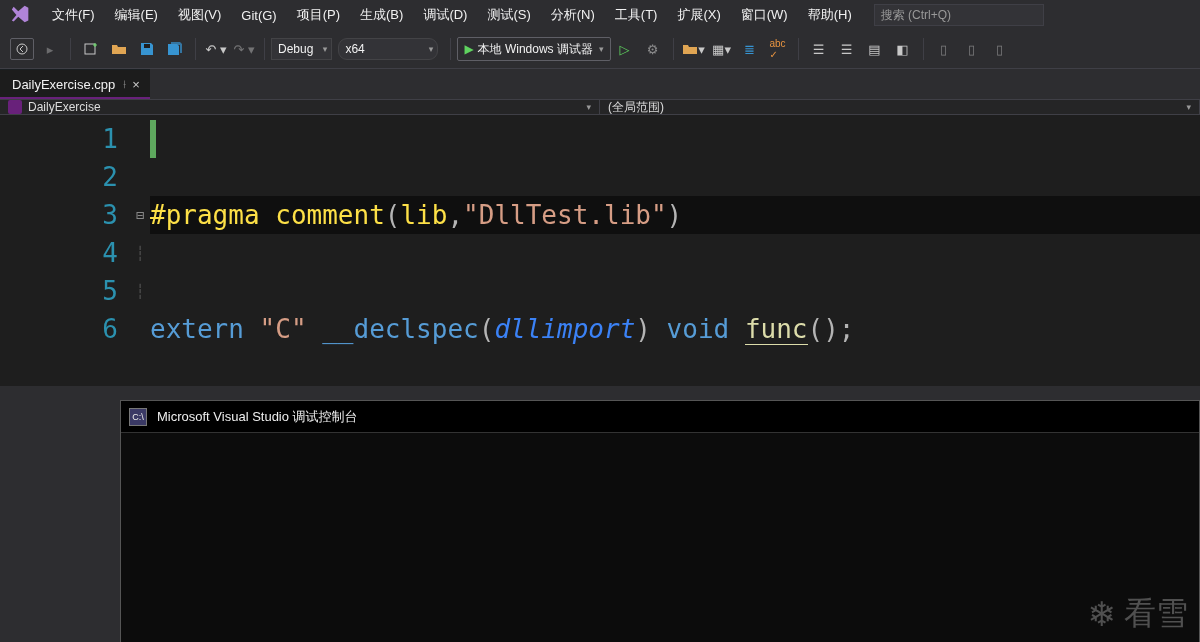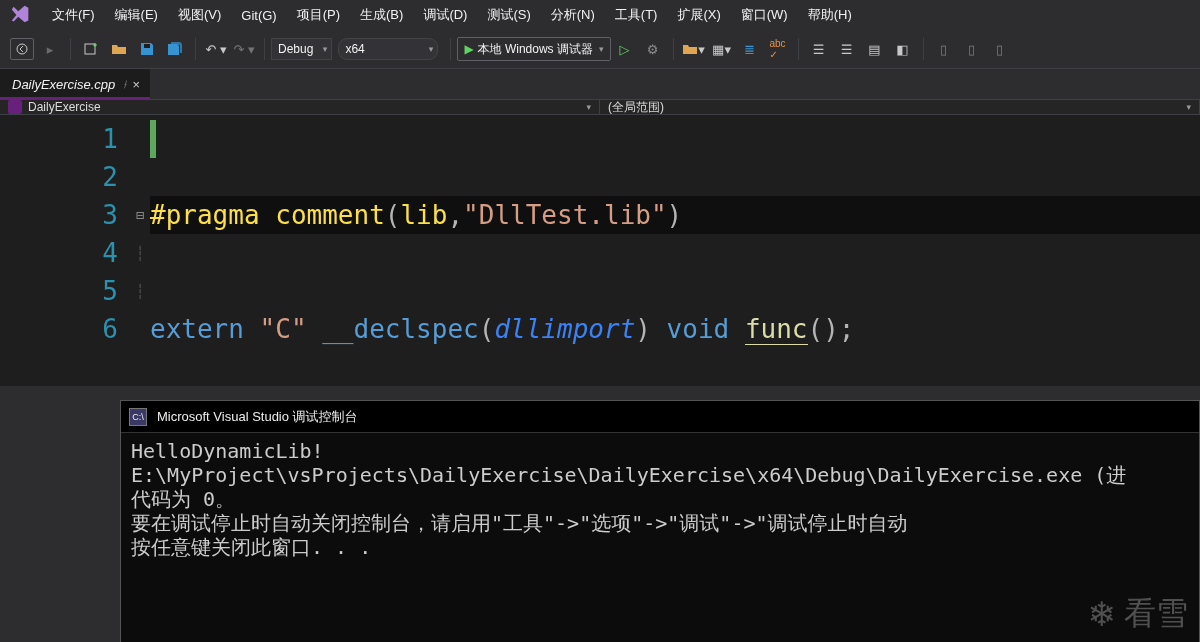--- a/index.html
+++ b/index.html
@@ -38,21 +38,20 @@
   .tb-debugger {
     display: inline-flex; align-items: center; border: 1px solid #5f5f66;
     height: 24px; padding: 0 6px; border-radius: 2px; font-size: 12px;
   }
   .tb-debugger .arrow { margin-left: 6px; font-size: 9px; color: #999; }
   .filetab-row { height: 30px; background: #2d2d30; display: flex; align-items: stretch; }
   .filetab {
     background: #1c1c1c; color: #f1f1f1; font-size: 13px; padding: 6px 10px 5px 12px;
     display: inline-flex; align-items: center; border-top: 1px solid #007acc0a;
     border-bottom: 2px solid #68217a;
-    font-style: italic;
   }
   .filetab .pin { margin-left: 8px; color: #888; font-size: 11px; }
   .filetab .close { margin-left: 6px; color: #ccc; font-size: 13px; }
   .navbar {
     height: 16px; background: #252526; border-top: 1px solid #3f3f46;
     border-bottom: 1px solid #3f3f46; display: flex; align-items: center;
     font-size: 12px; color: #dcdcdc;
   }
   .nav-cell {
     flex: 1; display: flex; align-items: center; padding: 0 8px; position: relative;
@@ -131,20 +130,21 @@
   <span class="menu-item">Git(G)</span>
   <span class="menu-item">项目(P)</span>
   <span class="menu-item">生成(B)</span>
   <span class="menu-item">调试(D)</span>
   <span class="menu-item">测试(S)</span>
   <span class="menu-item">分析(N)</span>
   <span class="menu-item">工具(T)</span>
   <span class="menu-item">扩展(X)</span>
   <span class="menu-item">窗口(W)</span>
   <span class="menu-item">帮助(H)</span>
+  <span class="search-box">搜索 (Ctrl+Q)</span>
 </div>
 
 <div class="toolbar">
   <span class="tb-btn tb-nav">
     <svg width="12" height="12" viewBox="0 0 12 12">
         <circle cx="6" cy="6" r="5" fill="none" stroke="#c8c8c8"></circle>
         <path d="M7 3l-3 3 3 3" fill="none" stroke="#c8c8c8"></path>
       </svg>
   </span>
   <span class="tb-btn" style="opacity:.4;">▸</span>
@@ -253,23 +253,18 @@
     
   </div>
 </div>
 <div class="editor-gap"></div>
 
 <div class="console">
   <div class="console-title">
     <span class="con-icon">C:\</span>
     <span>Microsoft Visual Studio 调试控制台</span>
   </div>
-  <div class="console-body"><span>HelloDynamicLib!</span>
-<span>E:\MyProject\vsProjects\DailyExercise\DailyExercise\x64\Debug\DailyExercise.exe (进</span>
-<span>代码为 0。</span>
-<span>要在调试停止时自动关闭控制台，请启用"工具"-&gt;"选项"-&gt;"调试"-&gt;"调试停止时自动</span>
-<span>按任意键关闭此窗口. . .</span></div>
 </div>
 
 <div class="watermark">
   <span class="snow">❄</span>
   <span>看雪</span>
 </div>
 
 </body></html>

